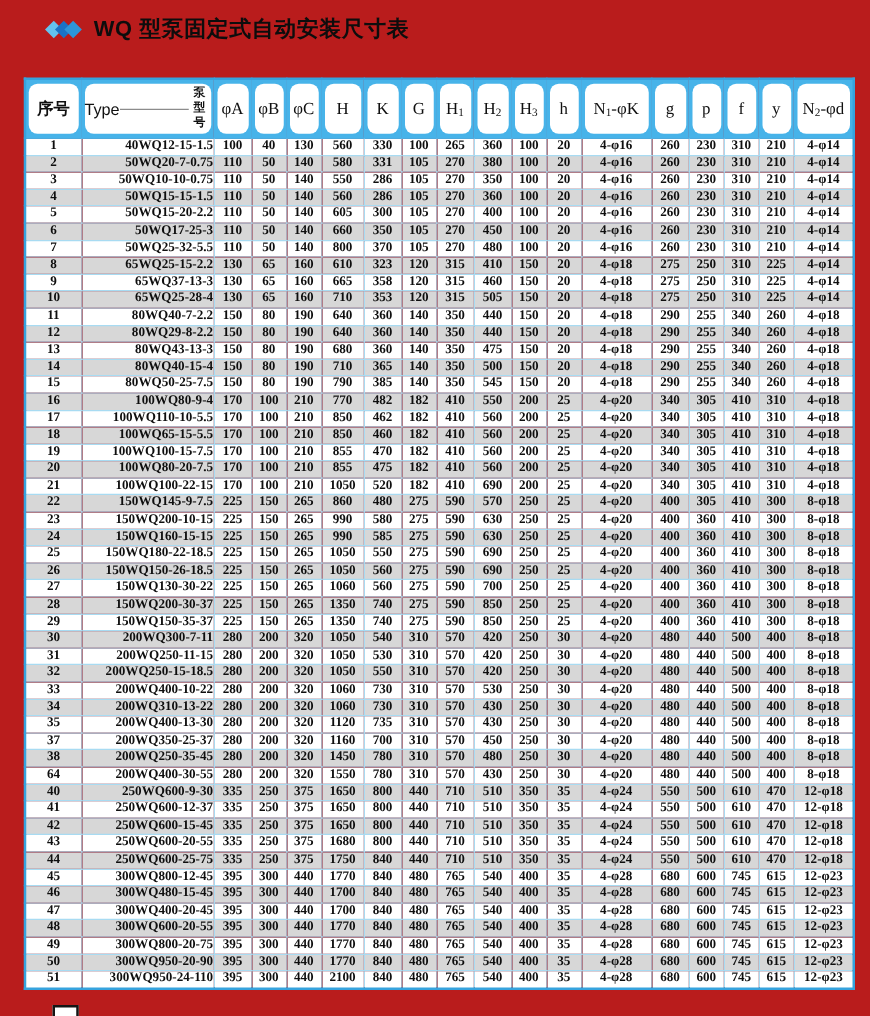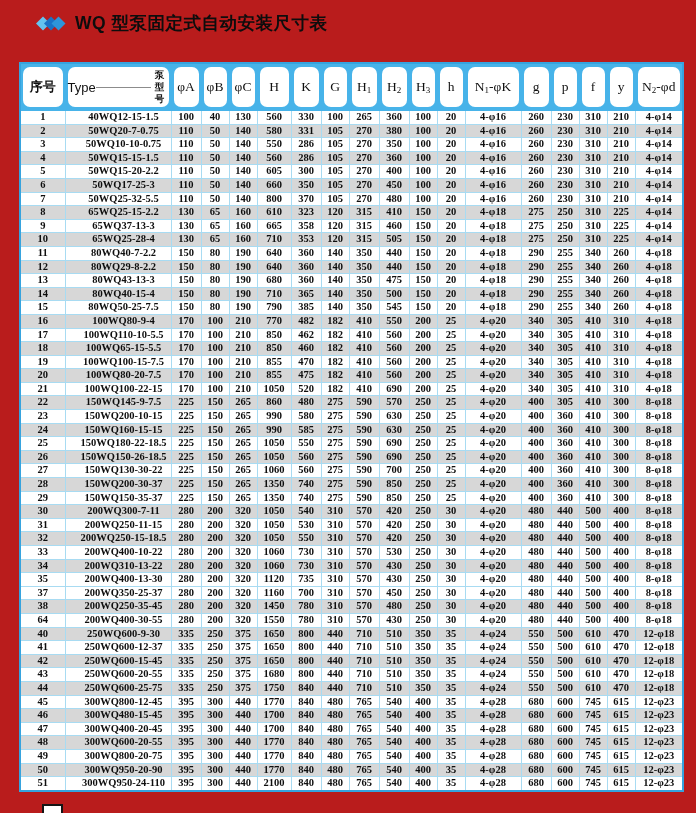--- a/index.html
+++ b/index.html
@@ -38,21 +38,21 @@
   .type-cn { font-family:"Liberation Sans", sans-serif; font-weight:bold; font-size:9.5px; line-height:12px; }
 
   tbody td {
     border:1px solid #a8dbf2;
     height:12.6px; line-height:12.6px; padding:0;
     font-family:"Liberation Serif", serif; font-weight:bold; font-size:10.5px;
     text-align:center; color:#0e0e0e; white-space:nowrap; overflow:hidden;
   }
   tr.plain td { background:#ffffff; }
   tr.shaded td { background:#d7d7d7; }
-  td.c-type { text-align:center; padding-left:11px; }
+  td.c-type { text-align:right; padding-left:11px; }
 
   
   .partial-box {
     position:absolute; left:42px; top:804px; width:21px; height:14px;
     border:2.5px solid #151515; background:#fff;
   }
 </style>
 </head>
 <body>
 

